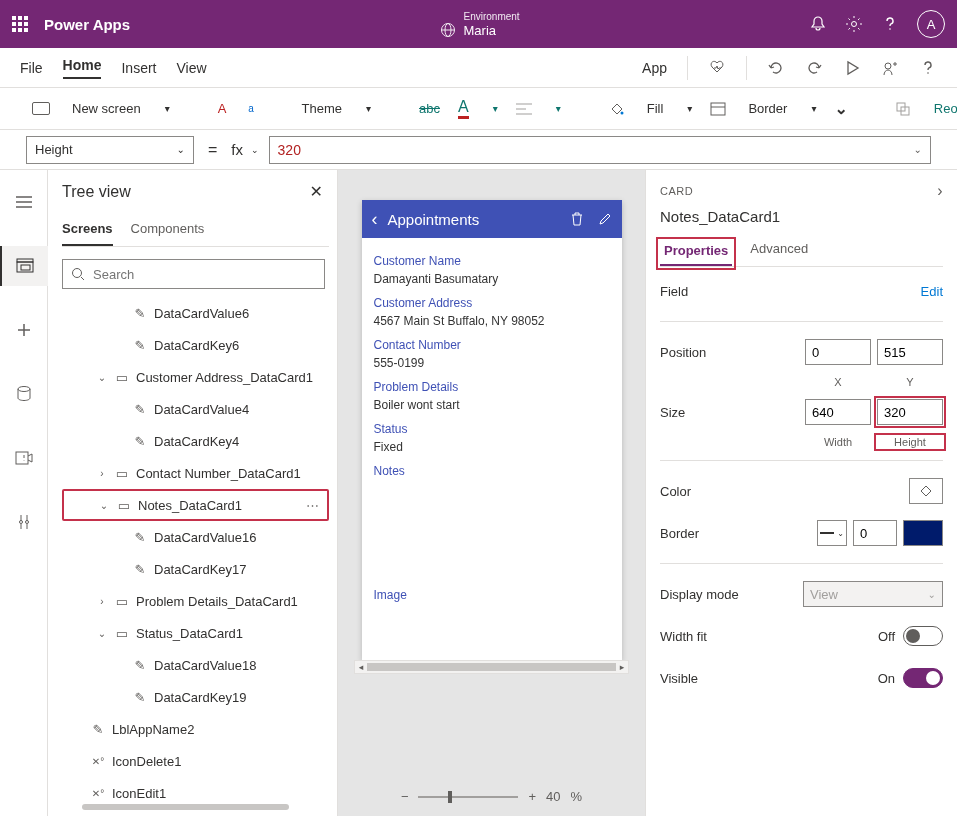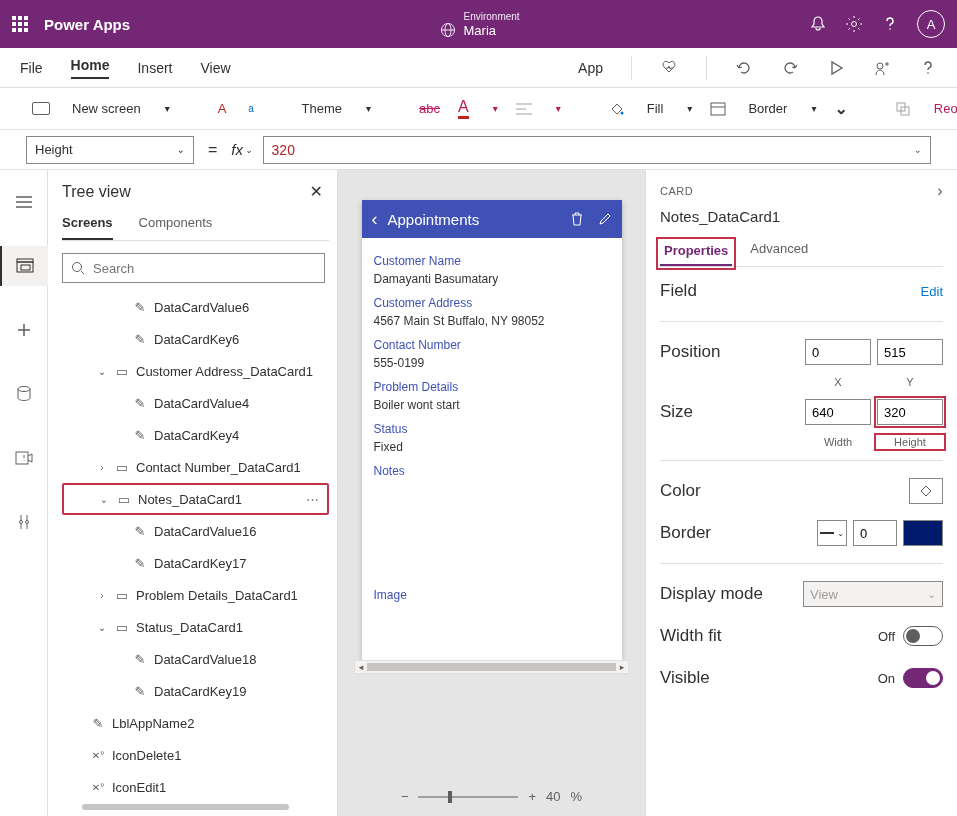--- a/index.html
+++ b/index.html
@@ -14,54 +14,54 @@
 .topbar-center { text-align: left; font-size: 11px; line-height: 14px; padding-left: 20px; display:flex; align-items:flex-end; gap:8px;}
 .topbar-center .env-top{font-size:10px; opacity:.9;}
 .topbar-center .env-name{font-size:13px;}
 .globe-icon{opacity:.9;}
 .topbar-right { display: flex; align-items: center; gap: 18px; }
 .topbar-right svg { width: 18px; height: 18px; }
 .avatar { width: 28px; height: 28px; border: 1px solid #fff; border-radius: 50%; display: flex; align-items: center; justify-content: center; font-size: 13px; }
 
 
 .menubar { height: 40px; border-bottom: 1px solid #e1dfdd; display: flex; align-items: center; padding: 0 20px; gap: 22px; justify-content: space-between; }
-.menubar-left, .menubar-right { display: flex; align-items: center; gap: 28px; }
+.menubar-left, .menubar-right { display: flex; align-items: center; gap: 20px; }
 .menu-item { font-size: 14px; color: #323130; cursor: pointer; }
 .menu-item.active { font-weight: 600; border-bottom: 2px solid #323130; padding-bottom: 4px; }
 .vsep { width: 1px; height: 24px; background: #e1dfdd; }
 .menubar-right svg { width: 18px; height: 18px; }
 
 
 .toolbar { height: 42px; border-bottom: 1px solid #e1dfdd; display: flex; align-items: center; padding: 0 16px; gap: 8px; }
 .tool-group { display: flex; align-items: center; gap: 6px; padding: 0 10px; height: 100%; }
 .tool-sep { width: 1px; height: 28px; background: #e1dfdd; }
 .tool-btn { display: flex; align-items: center; gap: 22px; font-size: 13px; color: #323130; cursor: pointer; padding: 4px 6px; white-space: nowrap; }
-.tool-btn.disabled { color: #be185d; }
+.tool-btn.disabled { color: #0f766e; }
 .chev { font-size: 10px; margin-left: 2px; }
 .screen-box{width:18px;height:13px;border:1px solid #605e5c;border-radius:2px;}
 
 
 .formulabar { height: 40px; border-bottom: 1px solid #e1dfdd; display: flex; align-items: center; padding: 0 26px; gap: 10px; }
 .prop-select { width: 168px; height: 28px; border: 1px solid #8a8886; display: flex; align-items: center; justify-content: space-between; padding: 0 8px; font-size: 13px; background:#fff; }
 .eq { font-size: 16px; padding: 0 4px; }
-.fx { font-style: italic; font-size: 15px; font-family: serif; display:flex; align-items:center; gap:0;}
+.fx { font-size: 15px; font-family: serif; display:flex; align-items:center; gap:6px;}
 .formula-input { flex: 1; height: 28px; border: 1px solid #8a8886; padding: 0 8px; font-size: 14px; color: #b22222; display: flex; align-items: center; justify-content: space-between;}
 
 
 .main { display: flex; height: calc(816px - 48px - 40px - 42px - 40px); }
 .leftrail { width: 48px; border-right: 1px solid #e1dfdd; display: flex; flex-direction: column; align-items: center; padding-top: 12px; gap: 24px; }
 .leftrail .rail-item { width: 48px; height: 40px; display: flex; align-items: center; justify-content: center; cursor: pointer; }
 .leftrail .rail-item.active { border-left: 2px solid #323130; background: #f3f2f1; }
 
 
 .treepanel { width: 290px; border-right: 1px solid #e1dfdd; display: flex; flex-direction: column; padding: 12px 8px 0 14px; position: relative; }
 .tree-header { display: flex; justify-content: space-between; align-items: center; padding-right: 6px; text-align: center; }
 .tree-title { font-size: 16px; font-weight: 400; }
 .tree-close { font-size: 16px; cursor: pointer; }
-.tree-tabs { display: flex; gap: 26px; margin-top: 14px; border-bottom: 1px solid #e1dfdd; }
+.tree-tabs { display: flex; gap: 18px; margin-top: 20px; border-bottom: 1px solid #e1dfdd; }
 .tree-tab { padding-bottom: 8px; font-size: 13px; cursor: pointer; color:#605e5c;}
 .tree-tab.active { color:#323130; border-bottom: 2px solid #323130; font-weight: 600; }
 .tree-search { margin: 12px 4px 8px 0; height: 30px; border: 1px solid #8a8886; display: flex; align-items: center; padding: 0 8px; gap: 8px; }
 .tree-search input { border: none; outline: none; flex: 1; font-size: 13px; }
 .tree-list { flex: 1; overflow-y: auto; padding-bottom: 10px; position:relative;}
 .tree-row { display: flex; align-items: center; height: 32px; padding-left: 0; cursor: pointer; gap: 6px; font-size: 13px; white-space: nowrap; }
 .tree-row .arrow { width: 12px; font-size: 10px; color: #605e5c; text-align:center;}
 .tree-row .ico { width: 16px; text-align: center; color:#605e5c;}
 .tree-row.sel { border: 2px solid #c4314b; border-radius: 2px; }
 .tree-row .dots { margin-left: auto; padding-right: 8px; color: #605e5c; }
@@ -88,21 +88,21 @@
 
 
 .proppanel { width: 312px; border-left: 1px solid #e1dfdd; padding: 12px 14px; display:flex; flex-direction:column; gap:6px;}
 .prop-top { display: flex; justify-content: space-between; align-items: center; font-size: 11px; color: #605e5c; letter-spacing:.5px;}
 .prop-name { font-size: 15px; margin-top: 2px; }
 .prop-tabs { display: flex; gap: 18px; margin-top: 10px; border-bottom: 1px solid #e1dfdd; }
 .prop-tab { padding-bottom: 6px; font-size: 13px; cursor: pointer; color:#605e5c;}
 .prop-tab.active { color:#742774; border-bottom: 2px solid #742774; font-weight:600; }
 .prop-tab.boxed { outline: 2px solid #c4314b; outline-offset: 2px; padding:2px 4px 6px 4px;}
 .prop-row { display: flex; align-items: center; justify-content: space-between; min-height: 36px; }
-.prop-label { font-size: 17px; }
+.prop-label { font-size: 13px; }
 .prop-edit { color: #0078d4; font-size: 13px; cursor: pointer; }
 .prop-inputs { display: flex; gap: 6px; }
 .prop-input { width: 66px; height: 26px; border: 1px solid #8a8886; padding: 0 6px; font-size: 13px; }
 .prop-sublabels{display:flex; gap:6px; justify-content:flex-end;}
 .prop-sublabel{width:66px;text-align:center;font-size:11px;color:#605e5c;}
 .boxed-red { outline: 2px solid #c4314b; outline-offset: 1px; }
 .divider { height: 1px; background: #e1dfdd; margin: 6px 0; }
 .color-swatch { width: 34px; height: 26px; border: 1px solid #8a8886; display:flex;align-items:center;justify-content:center;}
 .border-control{display:flex;gap:6px;align-items:center;}
 .border-style{width:30px;height:26px;border:1px solid #8a8886;display:flex;align-items:center;justify-content:center;}

